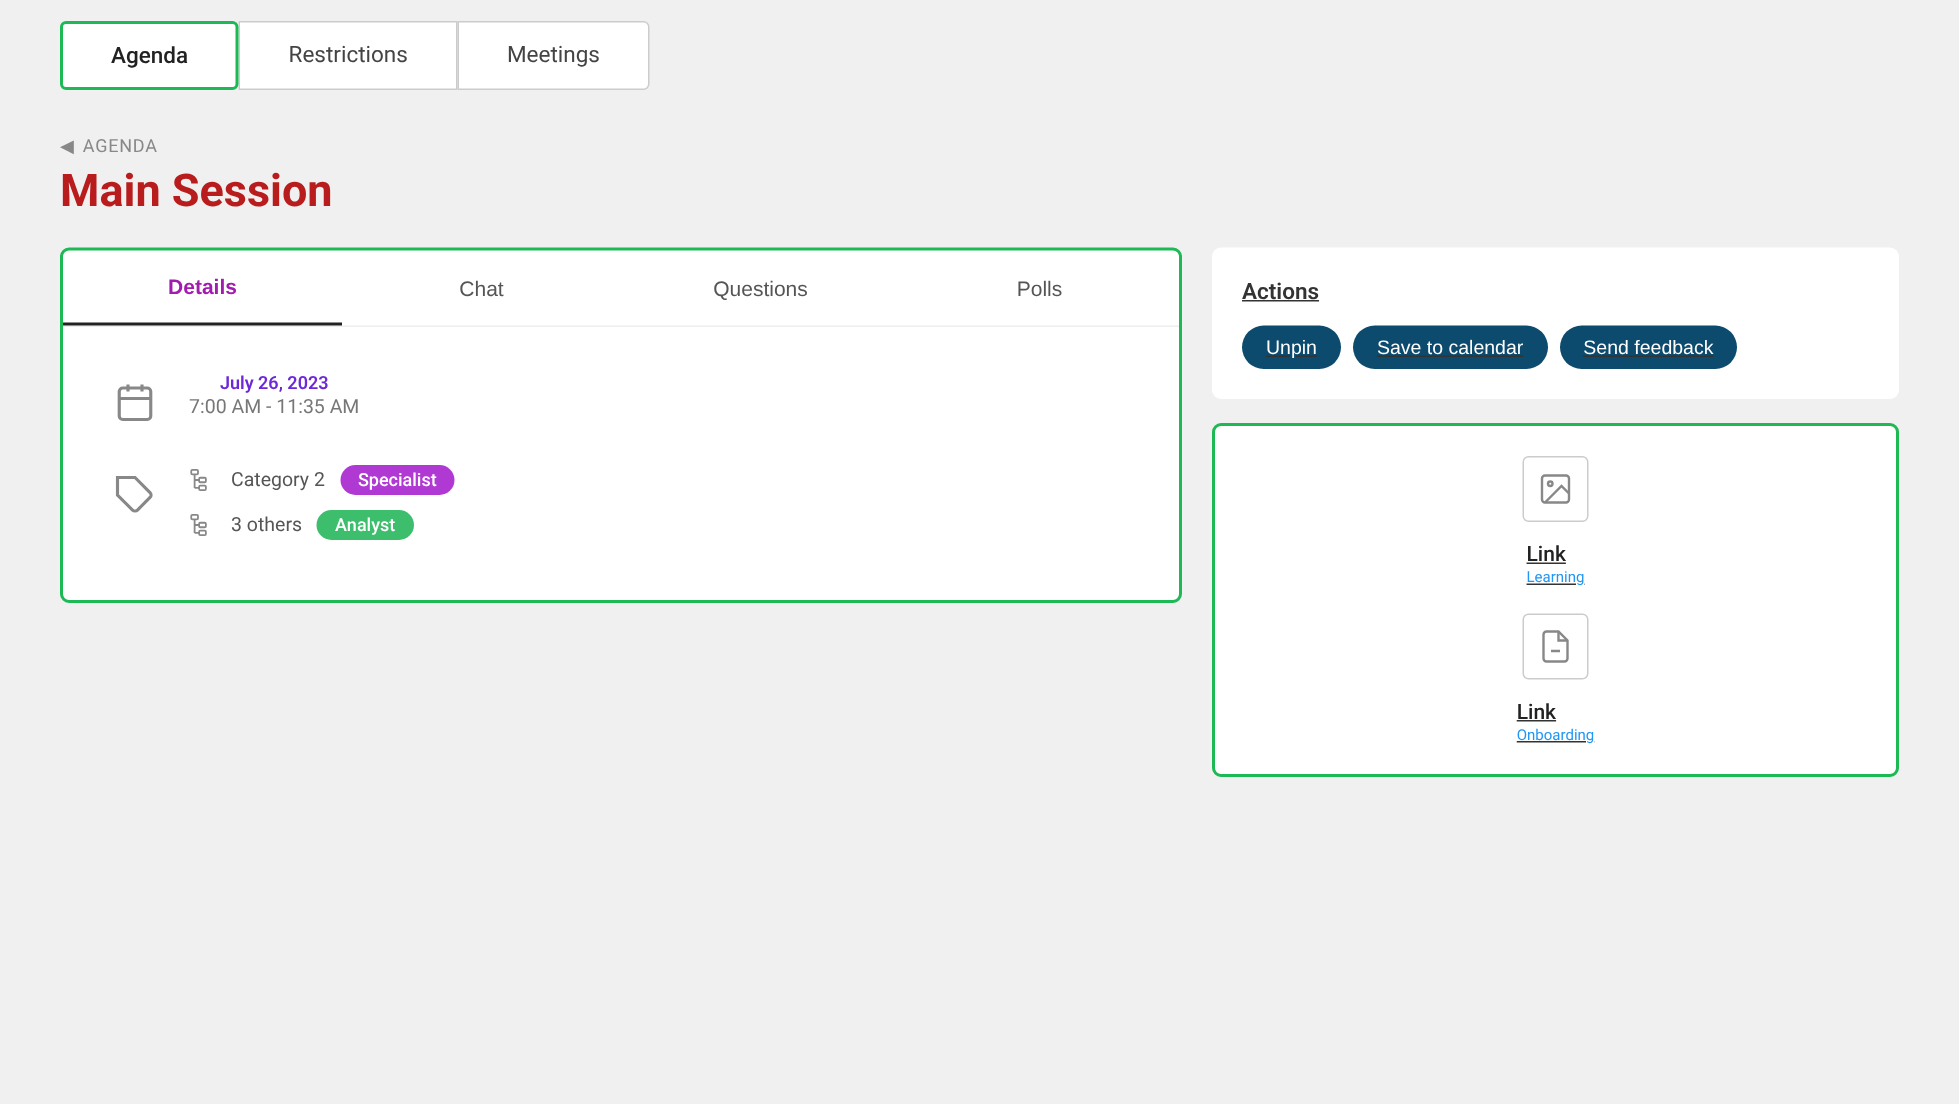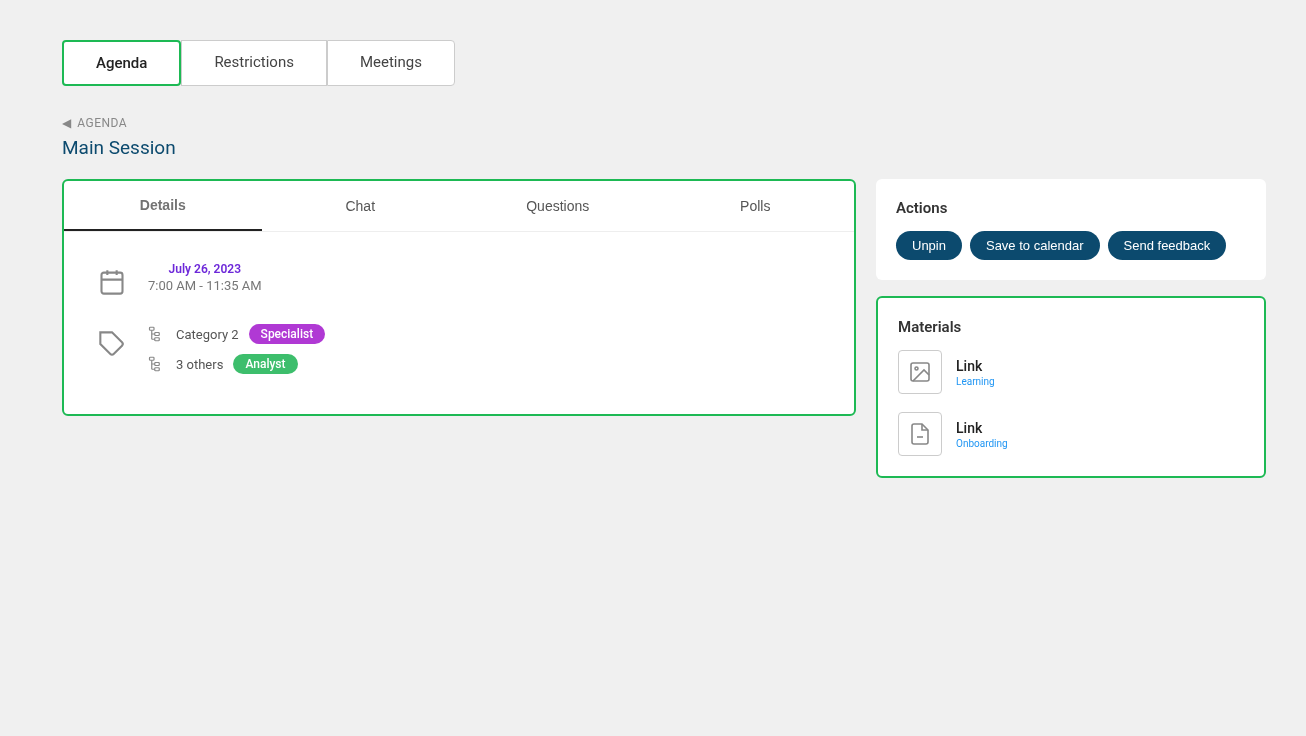--- a/index.html
+++ b/index.html
@@ -4,22 +4,21 @@
   <style>
     * { box-sizing: border-box; margin: 0; padding: 0; }
     body {
       background: #f0f0f0;
       font-family: -apple-system, BlinkMacSystemFont, 'Segoe UI', Roboto, sans-serif;
       width: 1306px;
       min-height: 736px;
       color: #333;
     }
     .page-wrapper {
-      padding: 40px 40px;
-      margin-left: 22px;
+      padding: 14px 40px;
     }
     
     .tabs-row {
       display: flex;
       gap: 0;
       margin-bottom: 30px;
     }
     .tab {
       padding: 12px 32px;
       background: #fff;
@@ -53,23 +52,23 @@
       color: #888;
       font-size: 12px;
     }
     .breadcrumb-text {
       font-size: 12px;
       color: #888;
       letter-spacing: 0.5px;
       text-transform: uppercase;
     }
     .page-title {
-      font-size: 19px;
-      font-weight: 400;
-      color: #0c4a6e;
+      font-size: 30px;
+      font-weight: 700;
+      color: #b91c1c;
       margin-bottom: 20px;
     }
     
     .main-layout {
       display: flex;
       gap: 20px;
       align-items: flex-start;
     }
     
     .content-panel {
@@ -88,21 +87,21 @@
       padding: 16px 10px;
       text-align: center;
       font-size: 14px;
       color: #555;
       cursor: pointer;
       border: none;
       background: none;
     }
     .content-tab.active {
       font-weight: 600;
-      color: #737373;
+      color: #a21caf;
       border-bottom: 2px solid #222;
     }
     .content-body {
       padding: 30px 30px 40px 30px;
     }
     
     .info-row {
       display: flex;
       align-items: flex-start;
       gap: 18px;
@@ -197,25 +196,26 @@
     .badge-purple {
       background: #b039d4;
       color: #fff;
     }
     .badge-green {
       background: #3dbe6c;
       color: #fff;
     }
     
     .sidebar {
-      width: 390px;
+      width: 458px;
       flex-shrink: 0;
       display: flex;
       flex-direction: column;
       gap: 16px;
+      text-decoration: underline;
     }
     .sidebar-card {
       background: #fff;
       border-radius: 6px;
       padding: 20px;
     }
     .sidebar-card.highlighted {
       border: 2.5px solid #1db954;
     }
     .card-title {
@@ -236,20 +236,21 @@
       color: #fff;
       font-size: 13px;
       border: none;
       cursor: pointer;
     }
     .material-item {
       display: flex;
       align-items: center;
       gap: 14px;
       margin-bottom: 18px;
+      flex-direction: column;
     }
     .material-item:last-child {
       margin-bottom: 0;
     }
     .material-icon {
       width: 44px;
       height: 44px;
       border: 1.5px solid #ccc;
       border-radius: 4px;
       display: flex;
@@ -389,21 +390,20 @@
       <div class="sidebar-card">
         <div class="card-title">Actions</div>
         <div class="actions-row">
           <button class="action-btn">Unpin</button>
           <button class="action-btn">Save to calendar</button>
           <button class="action-btn">Send feedback</button>
         </div>
       </div>
 
       <div class="sidebar-card highlighted">
-        <div class="card-title">Materials</div>
 
         <div class="material-item">
           <div class="material-icon">
             <svg viewBox="0 0 24 24">
               <rect x="3" y="3" width="18" height="18" rx="2"></rect>
               <circle cx="8.5" cy="8.5" r="1.5"></circle>
               <polyline points="21 15 16 10 5 21"></polyline>
             </svg>
           </div>
           <div class="material-info">

